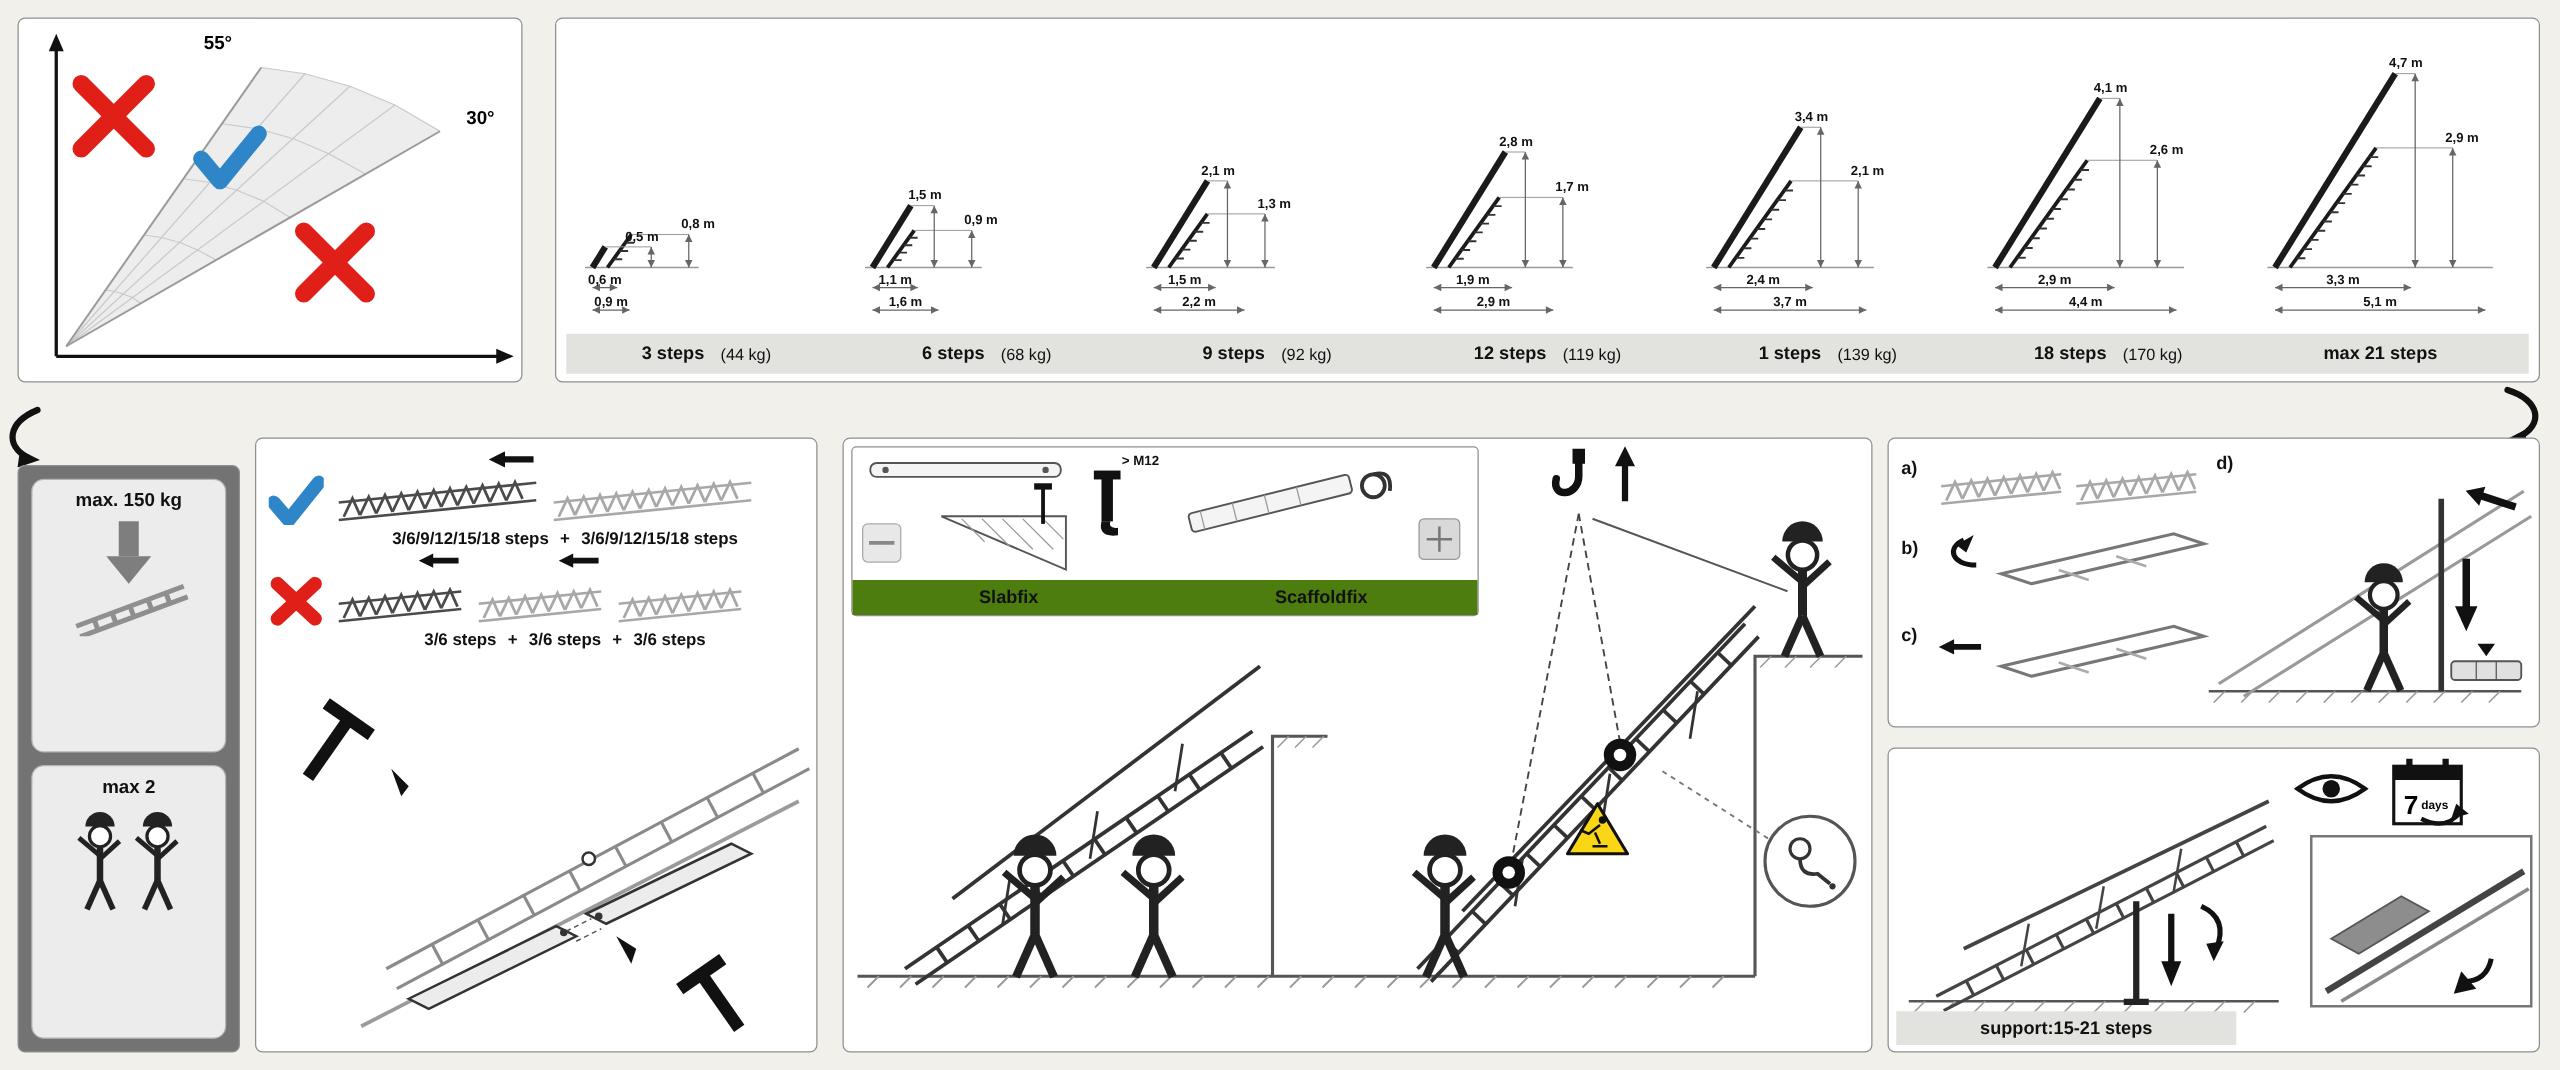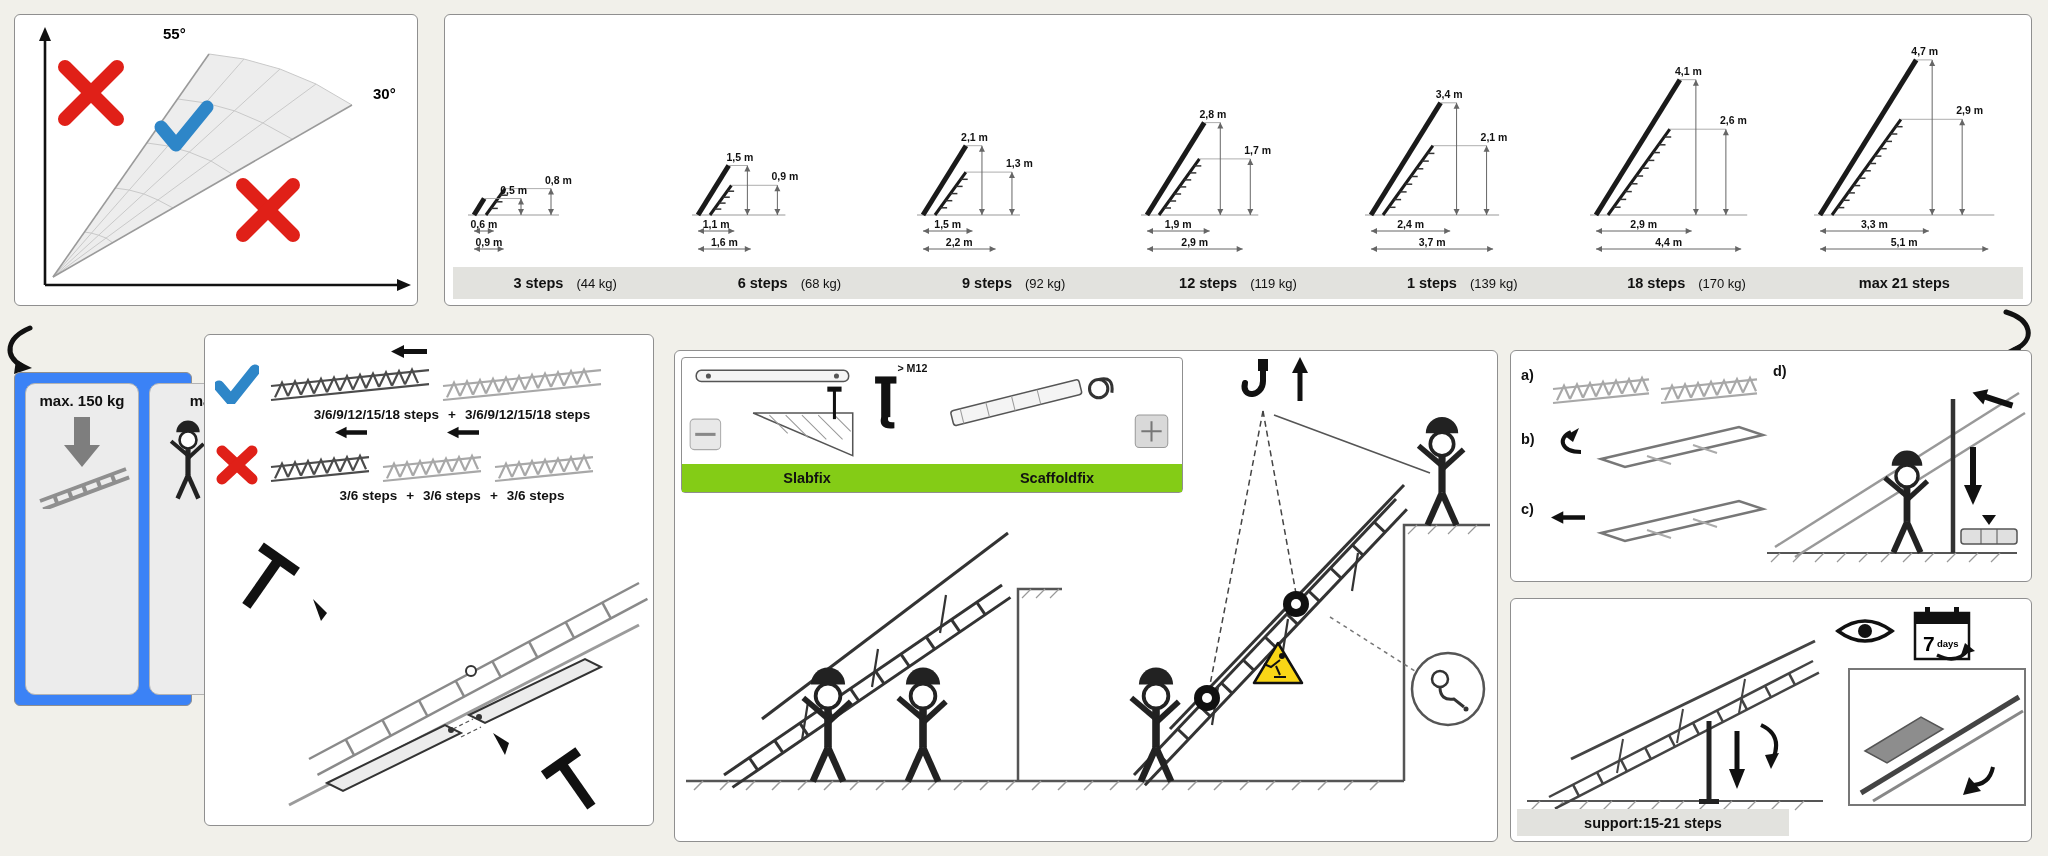--- a/index.html
+++ b/index.html
@@ -8,51 +8,51 @@
   #page{position:relative;width:2048px;height:856px;background:#f1f0ea;overflow:hidden}
   .panel{position:absolute;background:#fff;border:1.6px solid #8f8f8f;border-radius:6px}
   svg{display:block}
   svg text{font-family:"Liberation Sans",sans-serif}
   .dim{font-size:10.5px;font-weight:bold;fill:#111}
 
   
   #angle-panel{left:14px;top:14px;width:404px;height:292px}
   #steps-panel{left:444px;top:14px;width:1588px;height:292px}
   #steps-diagrams{position:absolute;left:8px;top:2px;right:8px;bottom:42px;display:flex}
-  .step-cell{flex:1;display:flex;align-items:flex-start;justify-content:center}
+  .step-cell{flex:1;display:flex;align-items:center;justify-content:center}
   #steps-bar{position:absolute;left:8px;right:8px;bottom:6px;height:32px;background:#e2e2de;display:flex;align-items:stretch}
   .bar-cell{flex:1;display:flex;align-items:center;justify-content:center;gap:13px}
   .bar-cell b{font-size:14.5px}
   .bar-cell span{font-size:13px}
 
   
   .flow-arrow{position:absolute}
   #flow-arrow-right{left:1996px;top:308px}
   #flow-arrow-left{left:0px;top:324px}
 
   
-  #limits-panel{left:14px;top:372px;width:178px;height:334px;padding:10px;display:flex;gap:10px;background:#3b82f6}
+  #limits-panel{left:14px;top:372px;width:178px;height:470px;padding:10px;display:flex;flex-direction:column;gap:10px;background:#737373}
   .limit-box{flex:1;background:#ececec;border:1.5px solid #b3b3b3;border-radius:10px;display:flex;flex-direction:column;align-items:center;padding-top:8px;gap:4px}
   .limit-label{font-weight:bold;font-size:15px}
 
   
-  #combo-panel{left:204px;top:334px;width:450px;height:492px;padding:8px 10px}
+  #combo-panel{left:204px;top:350px;width:450px;height:492px;padding:8px 10px}
   .combo-row{display:flex;align-items:flex-end;gap:10px;margin-top:2px}
   .mark{flex:0 0 auto}
   .truss-wrap{position:relative;padding-top:13px}
   .truss-wrap .larrow{position:absolute;top:0;right:4px}
   .combo-text{display:flex;gap:9px;justify-content:center;font-weight:bold;font-size:13.5px;margin:3px 0 4px 46px;white-space:nowrap}
   #combo-illustration{position:absolute;left:4px;bottom:4px}
 
   
   #middle-panel{left:674px;top:350px;width:824px;height:492px}
   #transport-scene{position:absolute;left:3px;top:6px}
   #fix-panel{position:absolute;left:6px;top:6px;width:502px;height:136px;background:#fff;border:1.5px solid #8f8f8f;border-radius:4px;display:flex;flex-direction:column}
   #fix-drawing{flex:1}
-  #fix-labels{height:28px;background:#84cc16;display:flex}
+  #fix-labels{height:28px;background:#4d7c0f;display:flex}
   #fix-labels div{flex:1;display:flex;align-items:center;justify-content:center;font-weight:bold;font-size:14.5px}
   #transport-bar{position:absolute;left:6px;right:6px;bottom:5px;height:30px;display:flex;gap:2px}
   #transport-bar div{background:#e2e2de;display:flex;align-items:center;justify-content:center;font-weight:bold;font-size:15px}
   #transport-bar .left{width:46%}
   #transport-bar .right{flex:1}
 
   
   #assembly-panel{left:1510px;top:350px;width:522px;height:232px}
   .abc-label{position:absolute;font-weight:bold;font-size:14.5px}
   .abc-row{position:absolute;display:flex;align-items:center;gap:8px}

